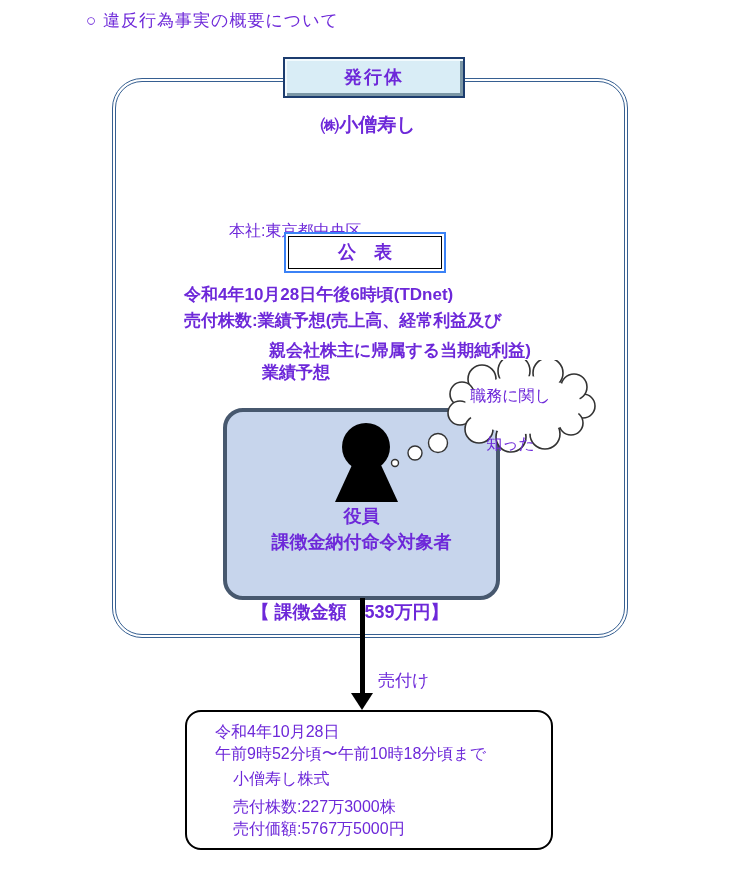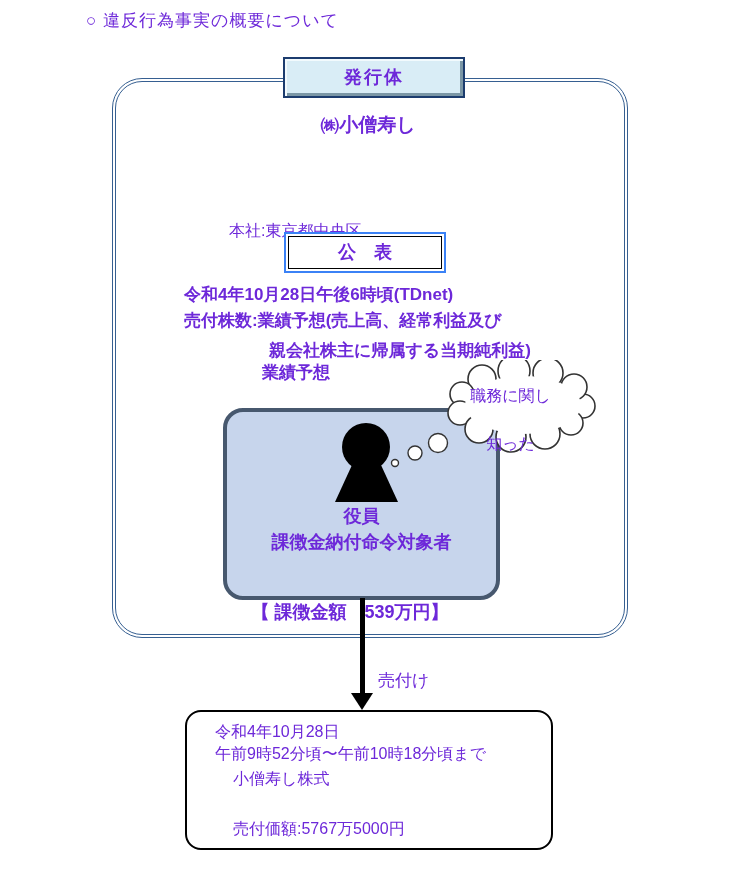--- a/index.html
+++ b/index.html
@@ -132,15 +132,16 @@
   <div class="abs cloud-line2">知った</div>
 
   <div class="abs arrow-stem"></div>
   <div class="abs arrow-head"></div>
   <div class="abs arrow-label">売付け</div>
 
   <div class="abs trade-box"></div>
   <div class="abs txt trade-date">令和4年10月28日</div>
   <div class="abs txt trade-time">午前9時52分頃〜午前10時18分頃まで</div>
   <div class="abs txt trade-stock">小僧寿し株式</div>
+  <div class="abs txt trade-shares">売付株数:227万3000株</div>
   <div class="abs txt trade-amount">売付価額:5767万5000円</div>
 
 </div>
 
 </body></html>

